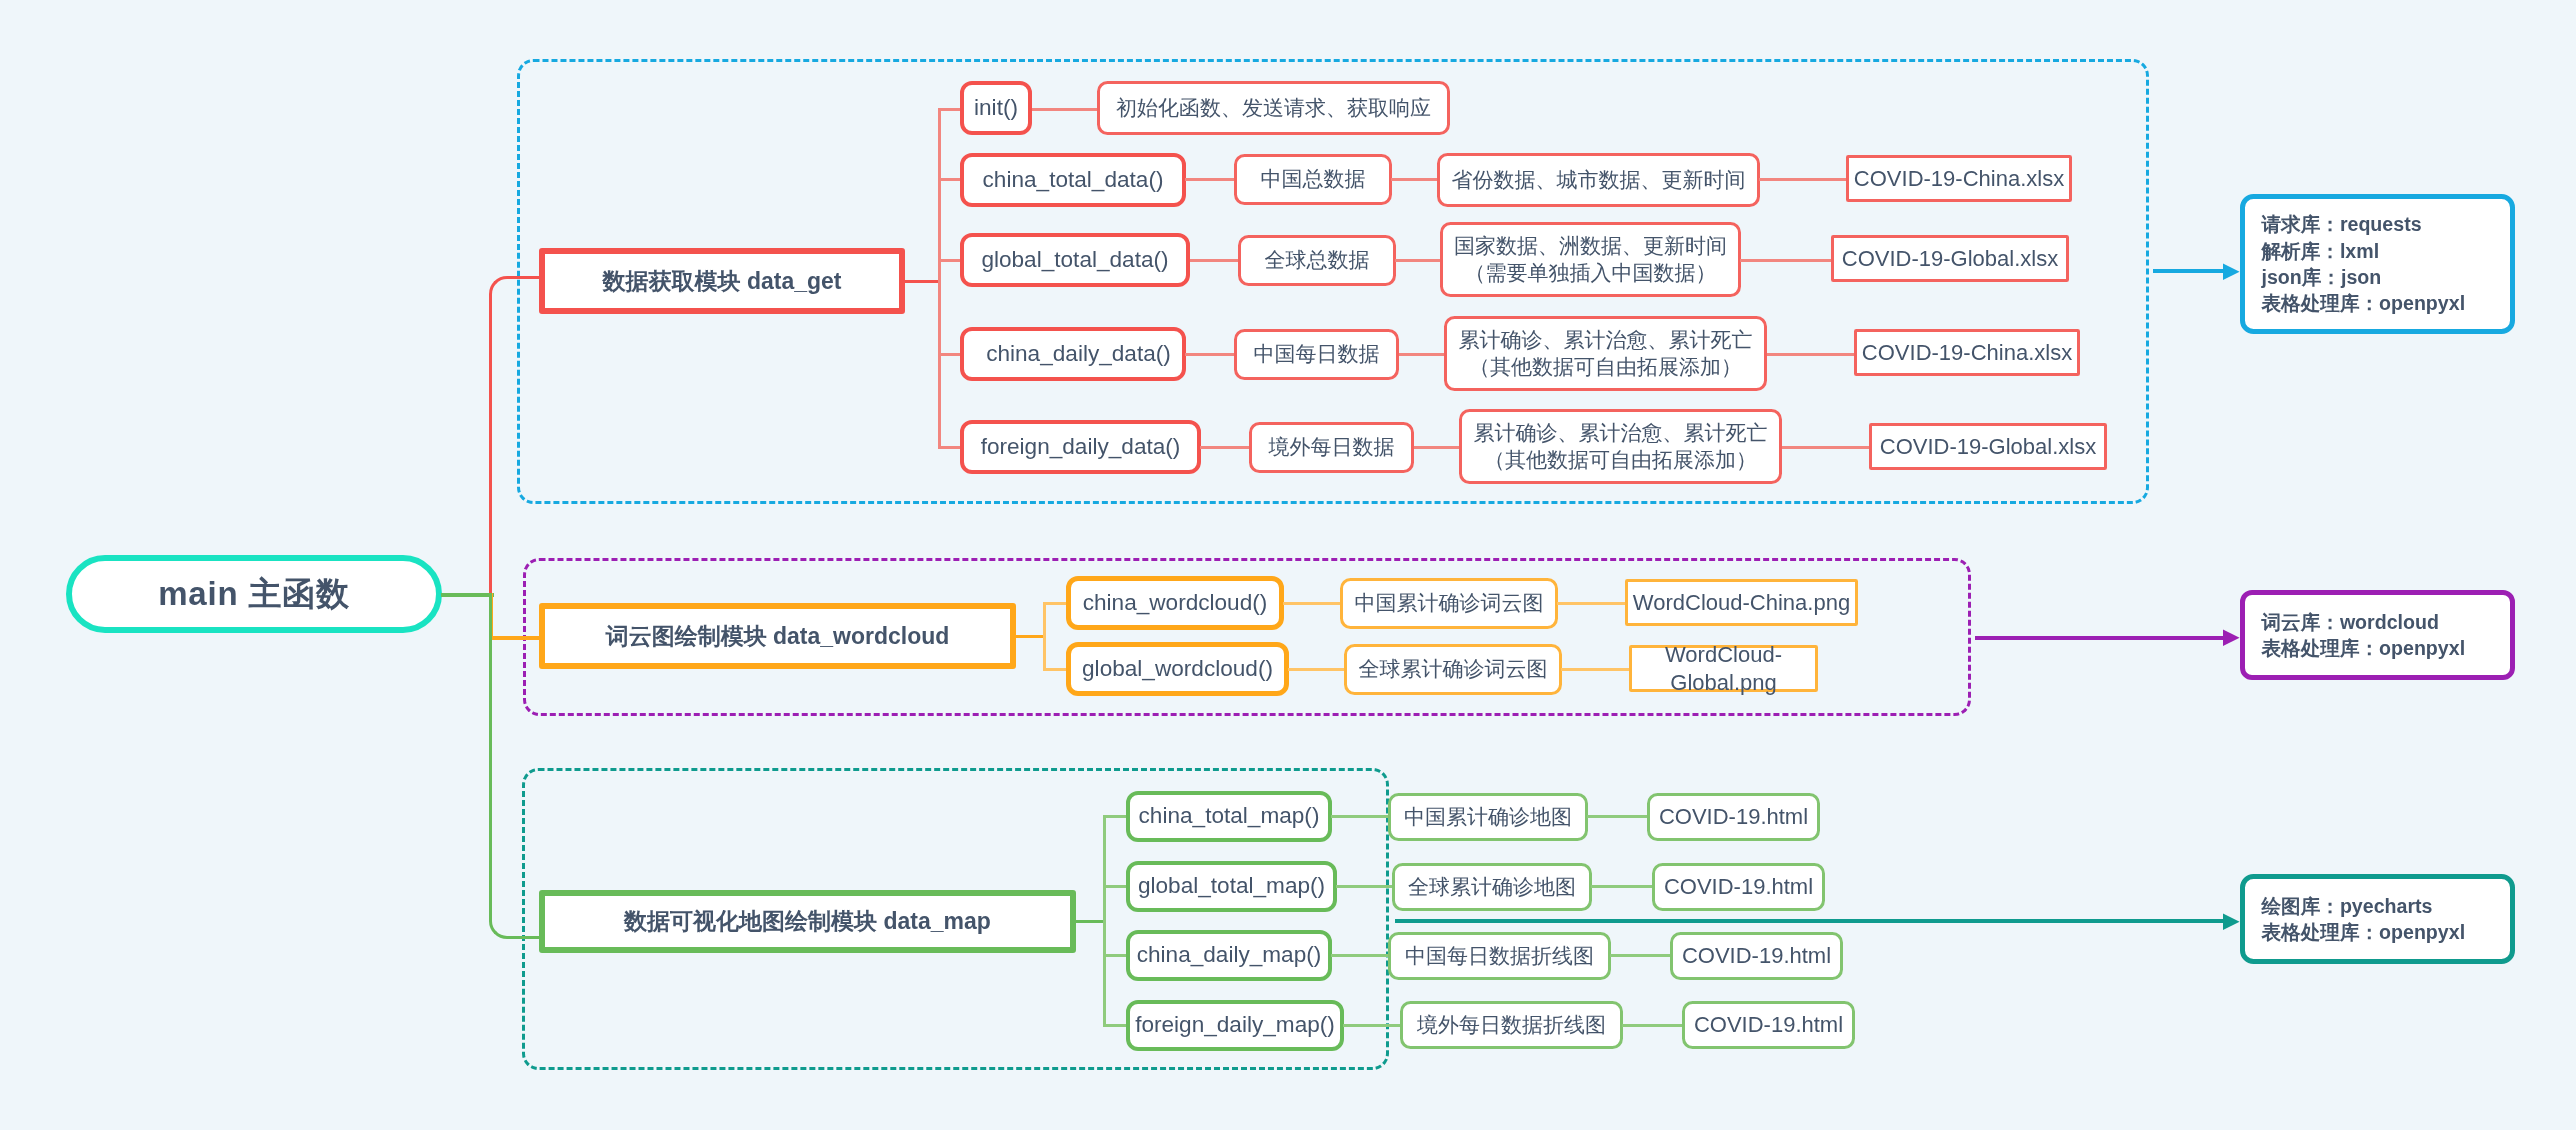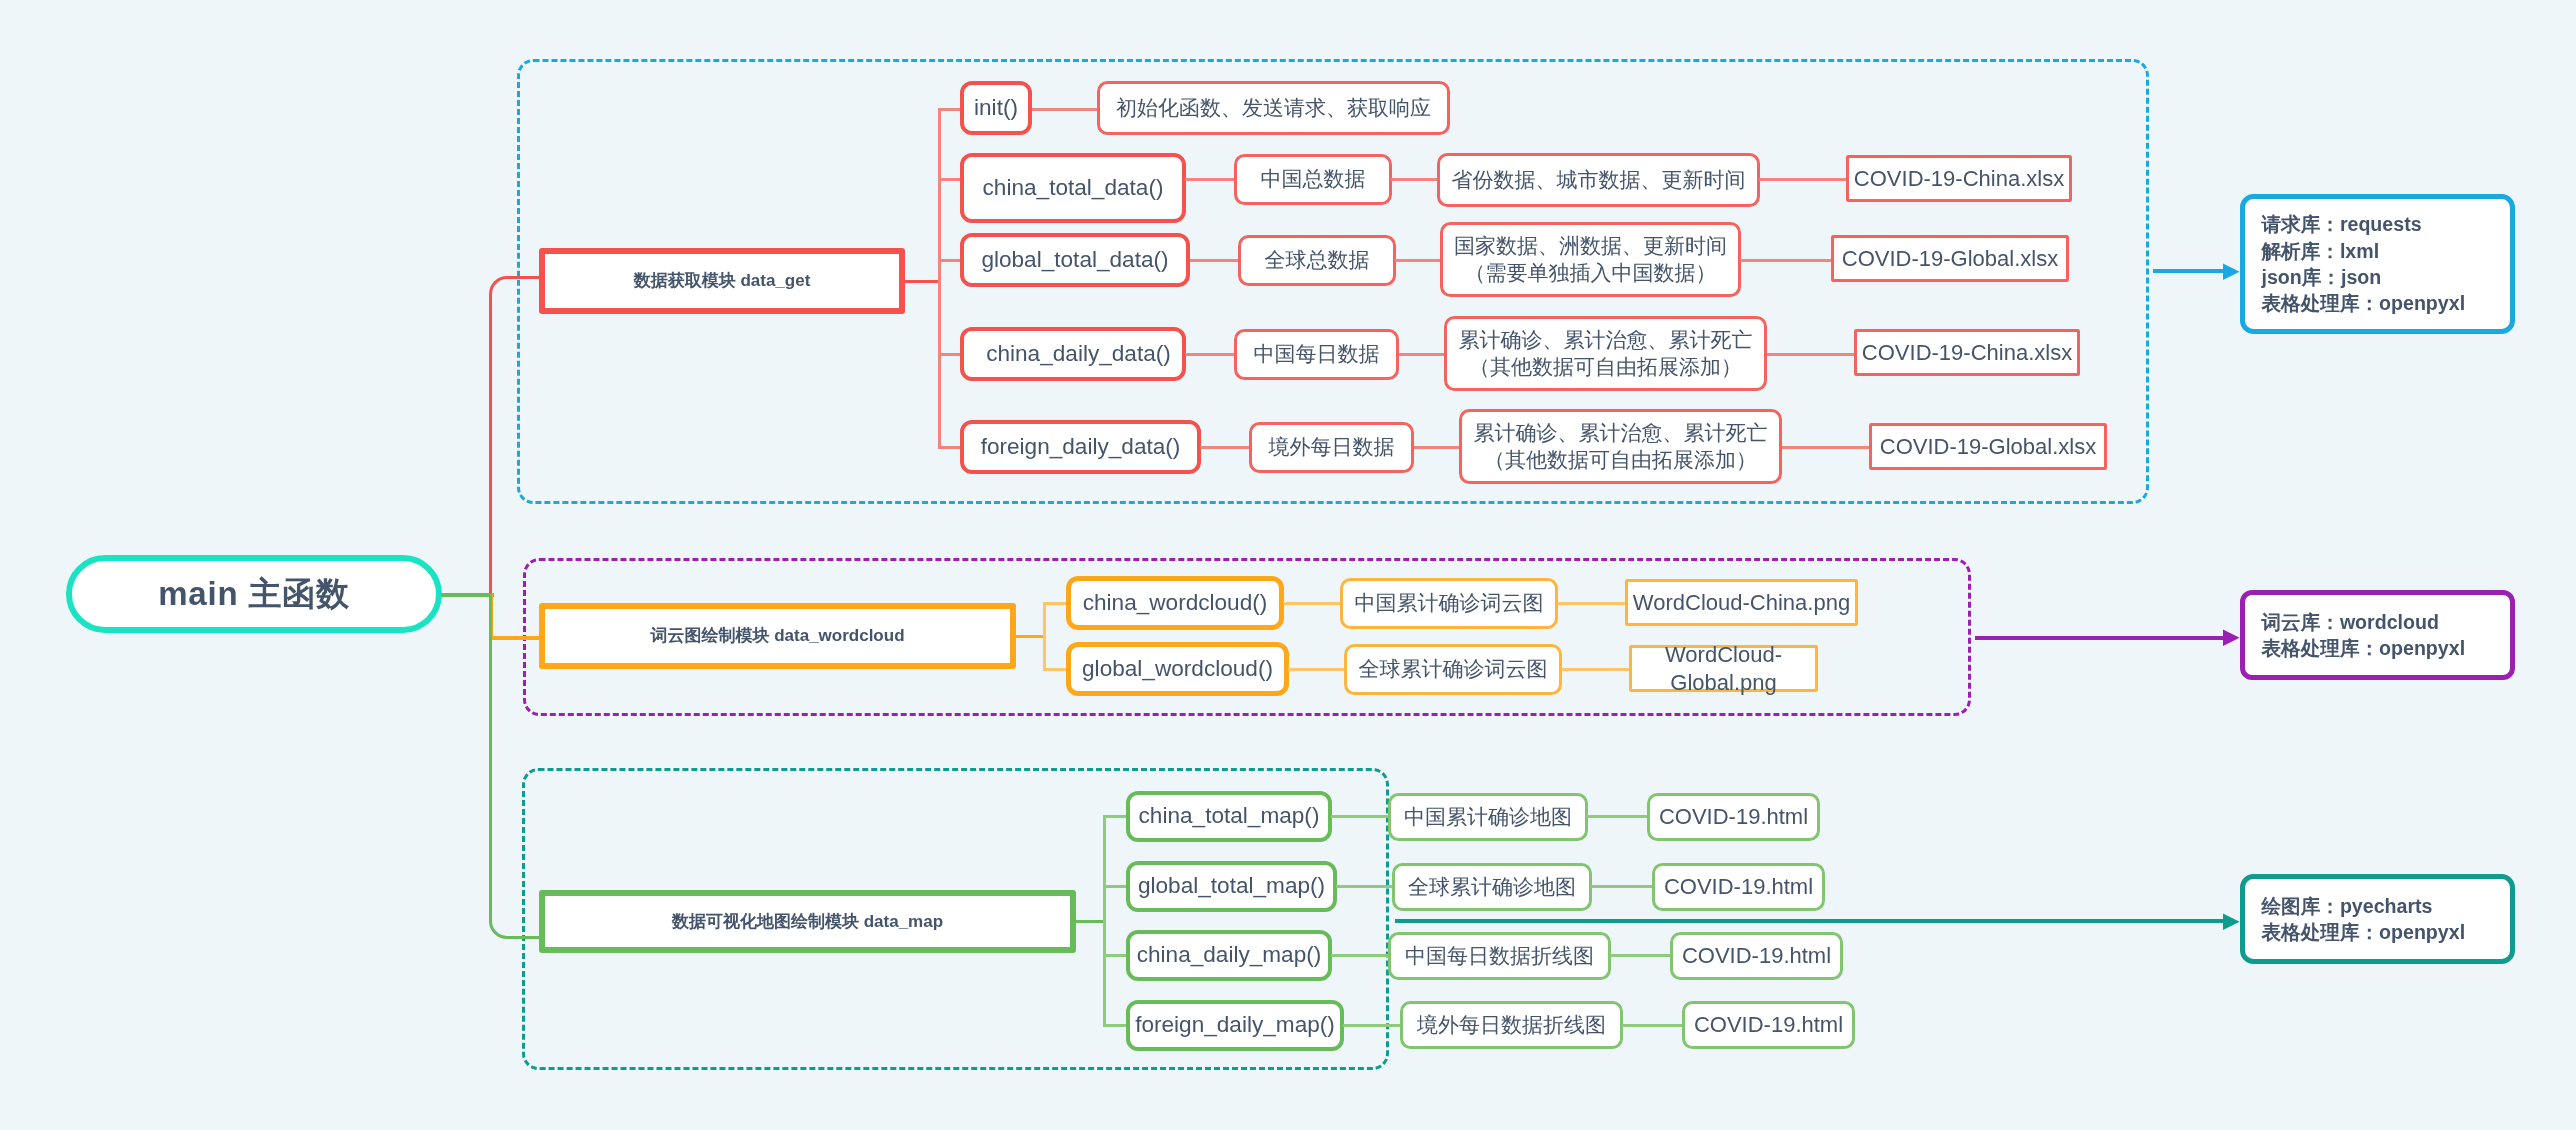--- a/index.html
+++ b/index.html
@@ -27,21 +27,21 @@
   
   .root{
     border:6.8px solid #19e3c2;
     border-radius:53px;
     font-size:33px;font-weight:bold;
     letter-spacing:0.8px;
   }
 
   
   .module{
-    font-size:17px;font-weight:bold;
+    font-size:23px;font-weight:bold;
     border-radius:3px;
   }
   .mod-red{border:6.8px solid #f4524d;}
   .mod-orange{border:6.8px solid #ffa719;}
   .mod-green{border:6px solid #68bb59;}
 
   
   .fn{
     font-size:22.6px;
     border-radius:12px;
@@ -134,21 +134,21 @@
 
   <div class="ln h redb" style="left:902px;top:280px;width:38px;height:3px;"></div>
   <div class="ln v red" style="left:938px;top:108px;width:3px;height:340px;"></div>
 
   <div class="ln h red" style="left:938px;top:108px;width:25.6px;height:3px;"></div>
   <div class="node fn fn-red" style="left:960px;top:81px;width:72px;height:54px;">init()</div>
   <div class="ln h red" style="left:1032px;top:108px;width:68px;height:3px;"></div>
   <div class="node desc desc-red" style="left:1097px;top:81px;width:353px;height:54px;">初始化函数、发送请求、获取响应</div>
 
   <div class="ln h red" style="left:938px;top:178px;width:25.6px;height:3px;"></div>
-  <div class="node fn fn-red" style="left:960px;top:153px;width:226px;height:70px;">china_total_data()</div>
+  <div class="node fn fn-red" style="left:960px;top:153px;width:226px;height:54px;">china_total_data()</div>
   <div class="ln h red" style="left:1185px;top:178px;width:53px;height:3px;"></div>
   <div class="node desc desc-red" style="left:1234px;top:154px;width:158px;height:51px;">中国总数据</div>
   <div class="ln h red" style="left:1391px;top:178px;width:49px;height:3px;"></div>
   <div class="node desc desc-red" style="left:1437px;top:153px;width:323px;height:54px;">省份数据、城市数据、更新时间</div>
   <div class="ln h red" style="left:1759px;top:178px;width:90px;height:3px;"></div>
   <div class="node file file-red" style="left:1846px;top:155px;width:226px;height:47px;">COVID-19-China.xlsx</div>
 
   <div class="ln h red" style="left:938px;top:259px;width:25.6px;height:3px;"></div>
   <div class="node fn fn-red" style="left:960px;top:233px;width:230px;height:54px;">global_total_data()</div>
   <div class="ln h red" style="left:1190px;top:259px;width:53px;height:3px;"></div>

